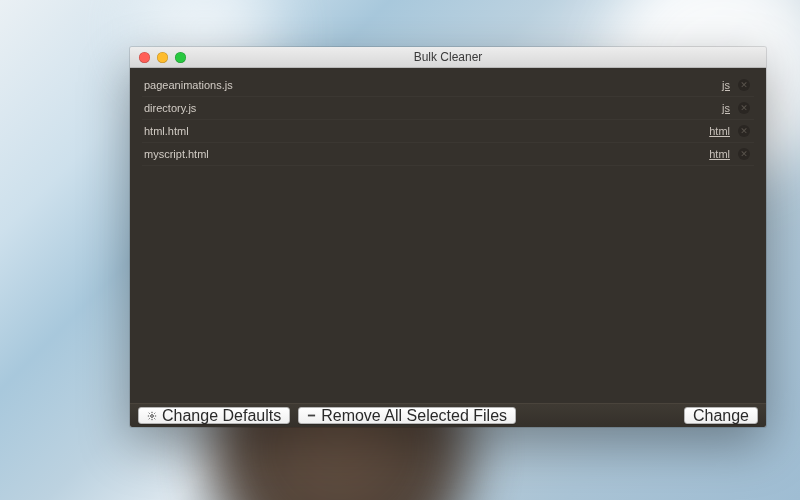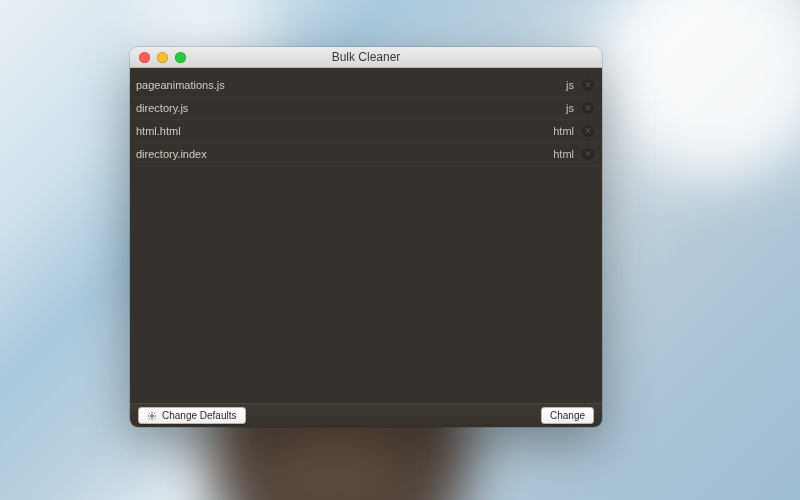--- a/index.html
+++ b/index.html
@@ -27,23 +27,23 @@
     .rock {
       position: absolute; bottom: -80px; left: 210px;
       width: 260px; height: 260px;
       background: radial-gradient(ellipse at 50% 40%, #5a3e2a 0%, #3a281b 60%, #2b1e14 100%);
       border-radius: 50%; filter: blur(26px); opacity: 0.85;
     }
 
     .window {
       position: absolute;
       left: 130px; top: 47px;
-      width: 472px; height: 380px;
+      width: 636px; height: 380px;
       background: #e4e4e4;
-      border-radius: 8px;
+      border-radius: 2px;
       box-shadow: 0 18px 50px rgba(0,0,0,0.35), 0 0 0 1px rgba(0,0,0,0.12);
       display: flex; flex-direction: column;
       overflow: hidden;
     }
     .titlebar {
       height: 21px;
       background: linear-gradient(#ededed, #d8d8d8);
       border-bottom: 1px solid #b8b8b8;
       display: flex; align-items: center;
       position: relative;
@@ -58,31 +58,31 @@
     .tl-grn { background: #28c840; }
     .title {
       position: absolute; left: 0; right: 0; text-align: center;
       font-size: 12px; color: #3a3a3a; font-weight: 500;
       pointer-events: none;
     }
 
     .filearea {
       flex: 1;
       background: #35312c;
-      padding: 6px 4px;
+      padding: 6px 12px;
       overflow: auto;
     }
     .file-row {
       display: flex; align-items: center; justify-content: space-between;
       padding: 5px 4px 5px 2px;
       color: #d2ccc5; font-size: 11px;
       border-bottom: 1px solid rgba(255,255,255,0.03);
     }
     .file-row .right { display: flex; align-items: center; gap: 8px; }
-    .ext { color: #c9c2bb; }
+    .ext { color: #c9c2bb; text-decoration: underline; }
     .remove-dot {
       width: 12px; height: 12px; border-radius: 50%;
       background: #2a2622;
       color: #5a544d;
       display: flex; align-items: center; justify-content: center;
       font-size: 9px; line-height: 1;
       cursor: pointer;
     }
 
     .toolbar {
@@ -90,21 +90,21 @@
       background: linear-gradient(#3f3a33, #34302a);
       border-top: 1px solid #4a443c;
       display: flex; align-items: center;
       padding: 0 8px;
       gap: 8px;
     }
     .btn {
       background: linear-gradient(#ffffff, #f0f0f0);
       border: 1px solid #b5b5b5;
       border-radius: 3px;
-      font-size: 10px;
+      font-size: 16px;
       color: #2a2a2a;
       padding: 1px 8px;
       height: 17px;
       display: inline-flex; align-items: center; gap: 5px;
       cursor: pointer;
       box-shadow: 0 1px 0 rgba(0,0,0,0.15);
     }
     .btn svg { display: block; }
     .spacer { flex: 1; }
   </style>
@@ -145,35 +145,41 @@
 
     <div class="file-row">
       <span>html.html</span>
       <span class="right">
         <span class="ext">html</span>
         <span class="remove-dot">✕</span>
       </span>
     </div>
 
     <div class="file-row">
-      <span>directory.index</span>
+      <span>myscript.html</span>
       <span class="right">
         <span class="ext">html</span>
         <span class="remove-dot">✕</span>
       </span>
     </div>
 
   </div>
 
   <div class="toolbar">
     <button class="btn">
       <svg width="10" height="10" viewBox="0 0 24 24" fill="none" stroke="#444" stroke-width="2.4">
         <circle cx="12" cy="12" r="3.2"></circle>
         <path d="M12 2v3M12 19v3M4.2 4.2l2.1 2.1M17.7 17.7l2.1 2.1M2 12h3M19 12h3M4.2 19.8l2.1-2.1M17.7 6.3l2.1-2.1"></path>
       </svg>
       <span>Change Defaults</span>
     </button>
+    <button class="btn">
+      <svg width="9" height="9" viewBox="0 0 10 10">
+        <rect x="1" y="4" width="8" height="2" fill="#444"></rect>
+      </svg>
+      <span>Remove All Selected Files</span>
+    </button>
     <span class="spacer"></span>
     <button class="btn">
       <span>Change</span>
     </button>
   </div>
 </div>
 
 </body></html>

